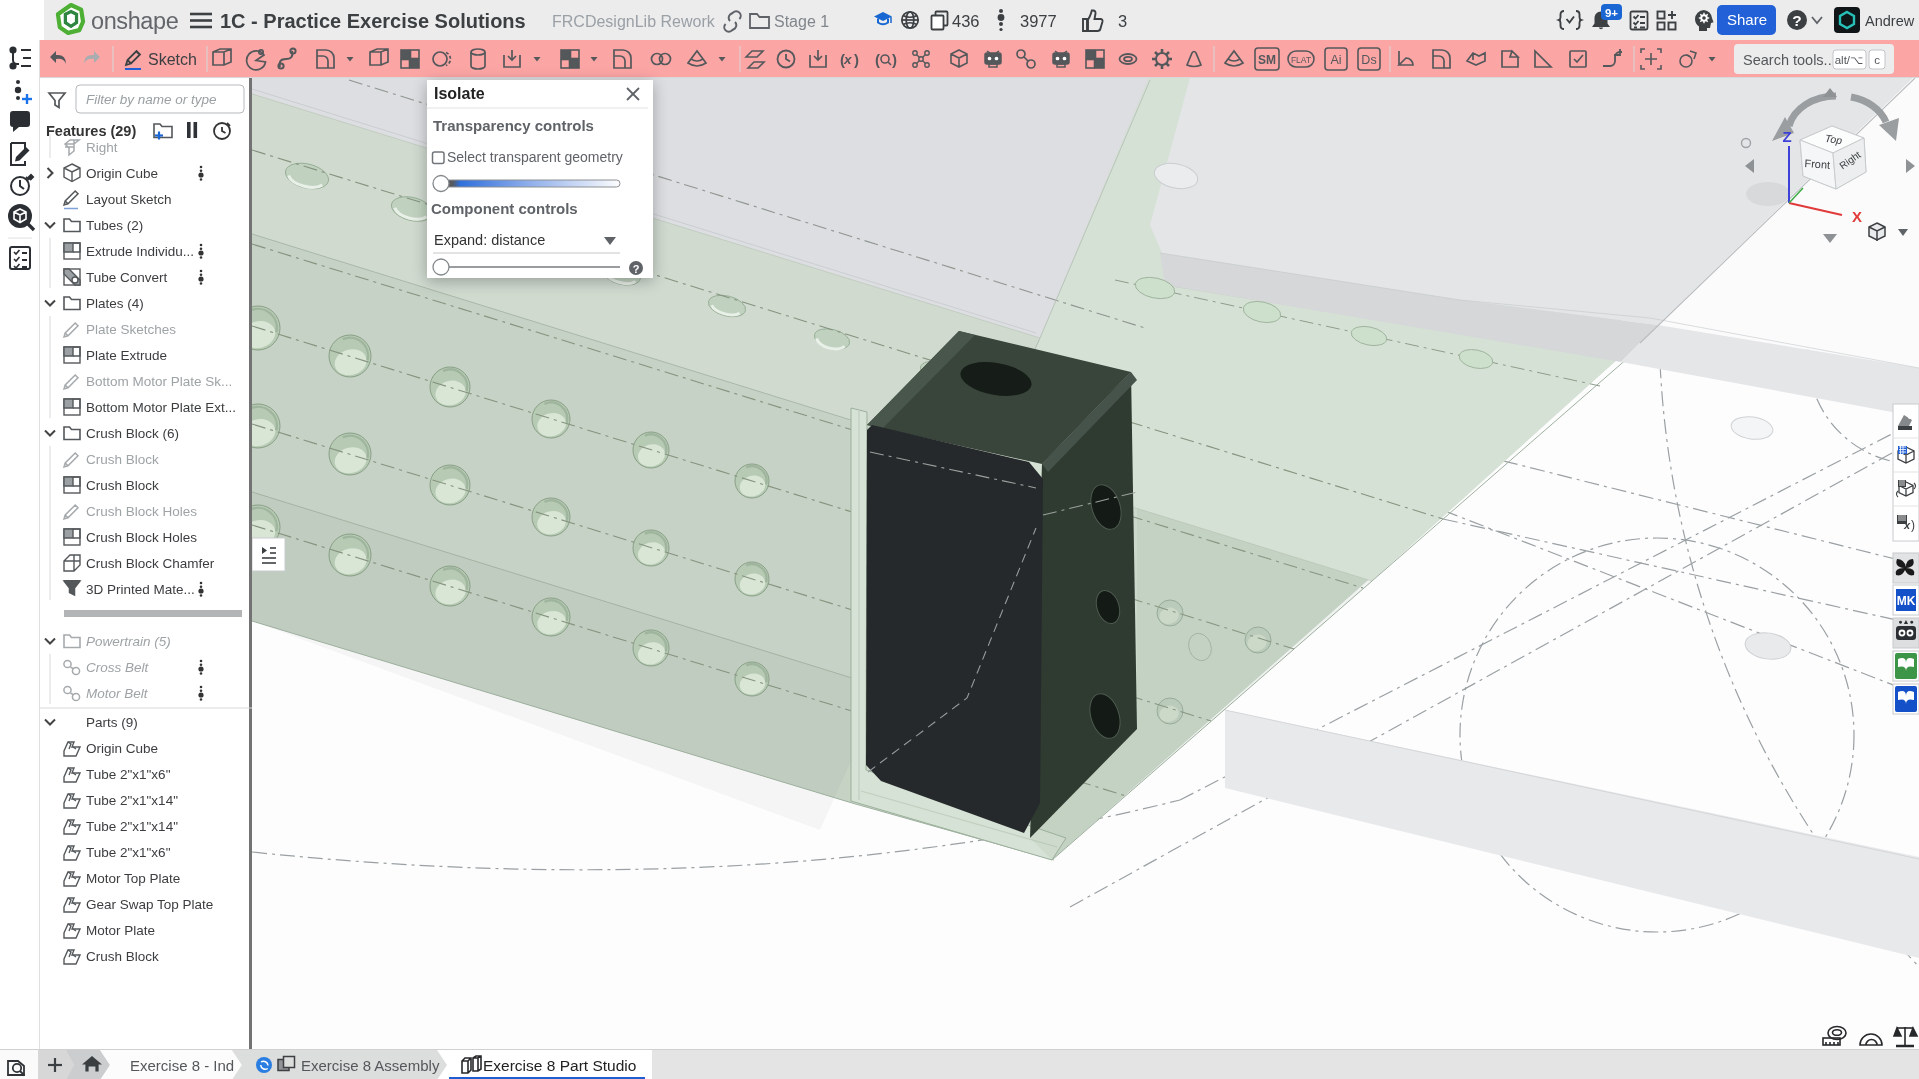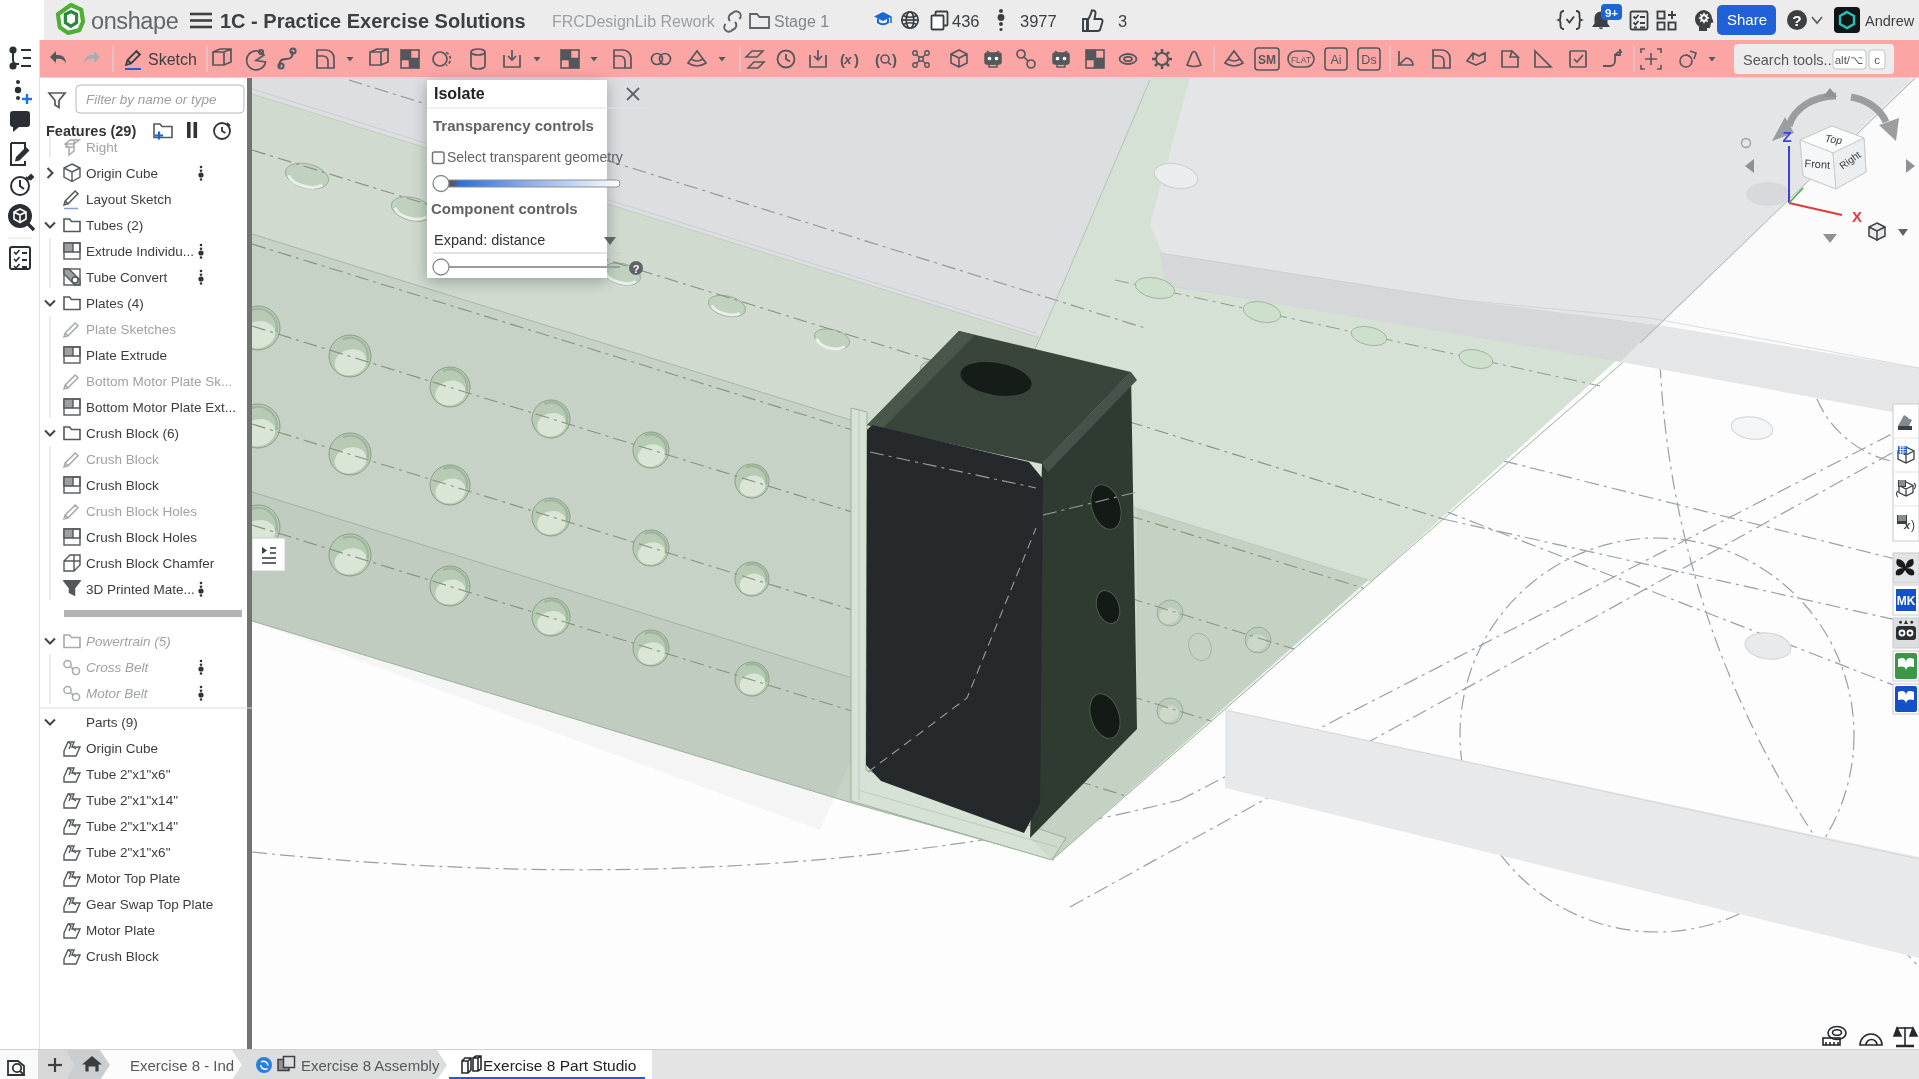--- a/index.html
+++ b/index.html
@@ -1,24 +1,24 @@
 <!DOCTYPE html>
 <html><head>
 <meta charset="utf-8">
 <style>
 * { margin:0; padding:0; box-sizing:border-box; }
 html,body { width:1919px; height:1079px; overflow:hidden; background:#fff;
   font-family:"Liberation Sans", sans-serif; }
 #topbar { position:absolute; left:0; top:0; width:1919px; height:40px; background:#ececed;margin-left:44px; }
 #toolbar { position:absolute; left:40px; top:40px; width:1879px; height:38px; background:#fca5a5; border-bottom:1px solid #d8d8d8; }
 #leftstrip { position:absolute; left:0; top:40px; width:40px; height:1009px; background:#fff; border-right:1px solid #e0e0e0; }
-#panel { position:absolute; left:40px; top:78px; width:212px; height:971px; background:#fff; border-right:5px solid #737373; }
+#panel { position:absolute; left:40px; top:78px; width:212px; height:971px; background:#fff; border-right:3px solid #737373; }
 #viewport { position:absolute; left:252px; top:78px; width:1667px; height:971px; background:#fdfdfe; overflow:hidden; }
 #bottombar { position:absolute; left:0; top:1049px; width:1919px; height:30px; background:#e9e9e9; border-top:1px solid #d0d0d0;text-align:right; }
-#dialog { position:absolute; left:427px; top:80px; width:180px; height:198px; background:#fff;
+#dialog { position:absolute; left:427px; top:80px; width:226px; height:198px; background:#fff;
   box-shadow:0 3px 14px rgba(0,0,0,.28); z-index:50; }
 svg text { font-family:"Liberation Sans", sans-serif; }
 </style>
 </head>
 <body>
 <div id="viewport">
 <svg width="1667" height="971" viewBox="252 78 1667 971">
 
 <polygon points="252,78 1150,78 1040,338 252,94" fill="#dcdee1"></polygon>
 

